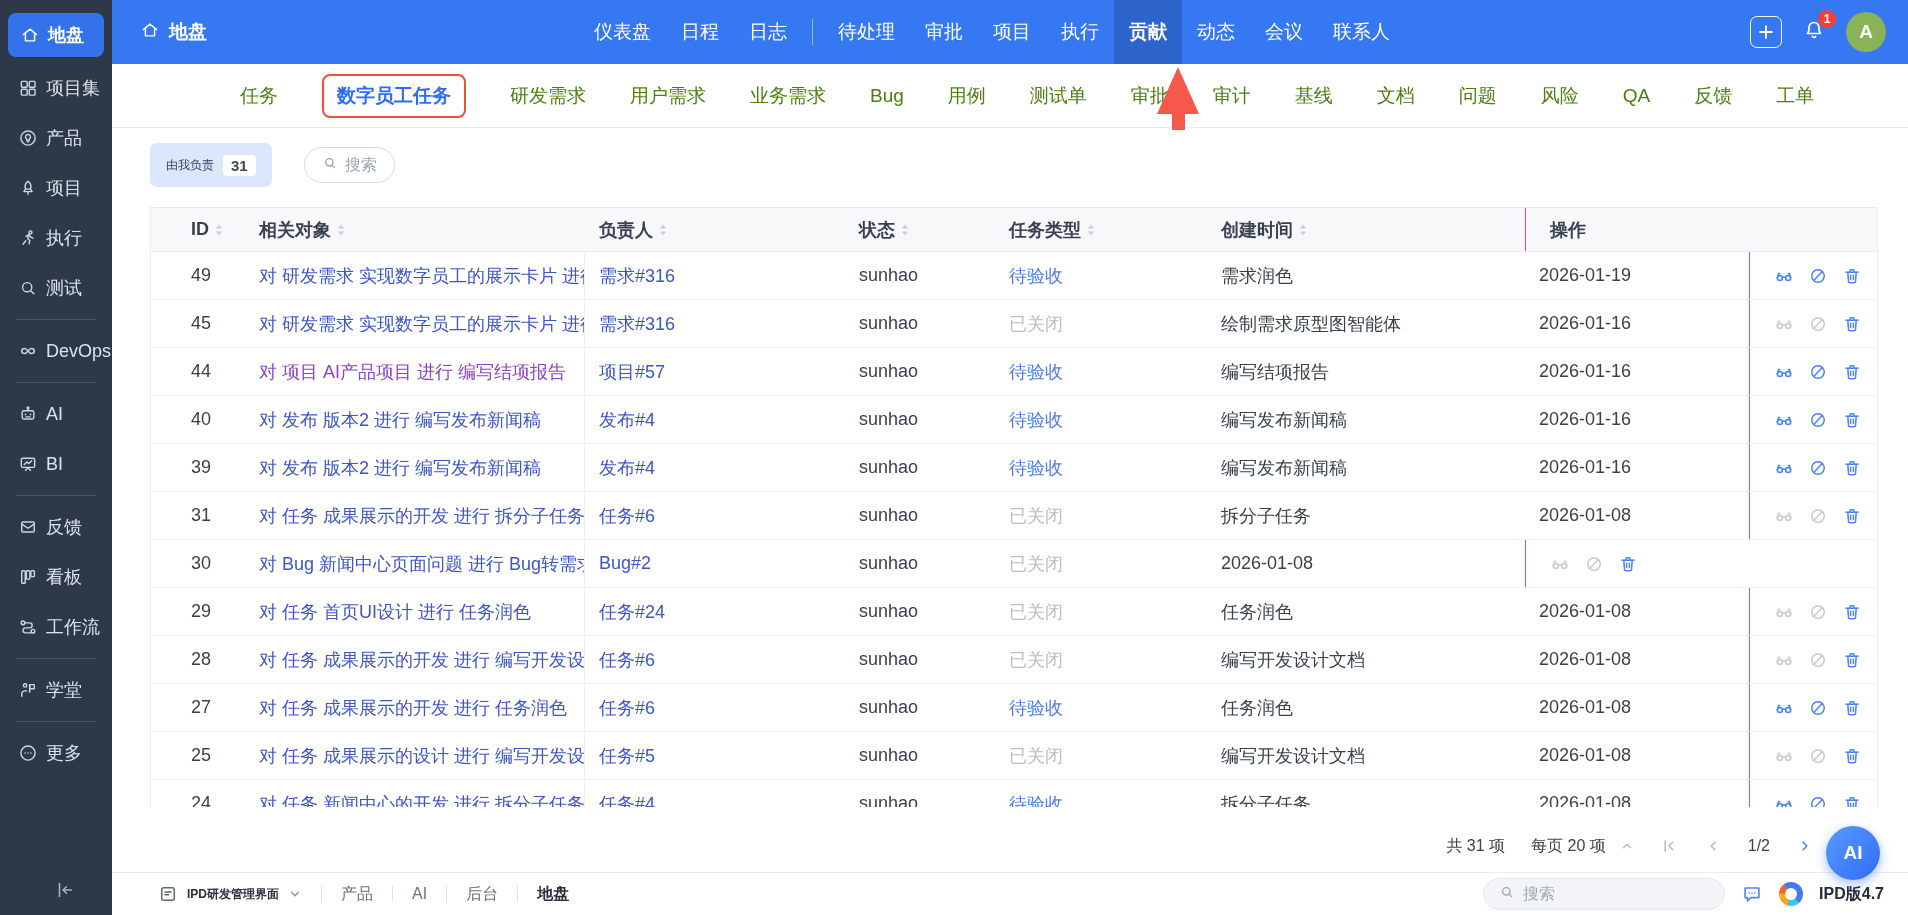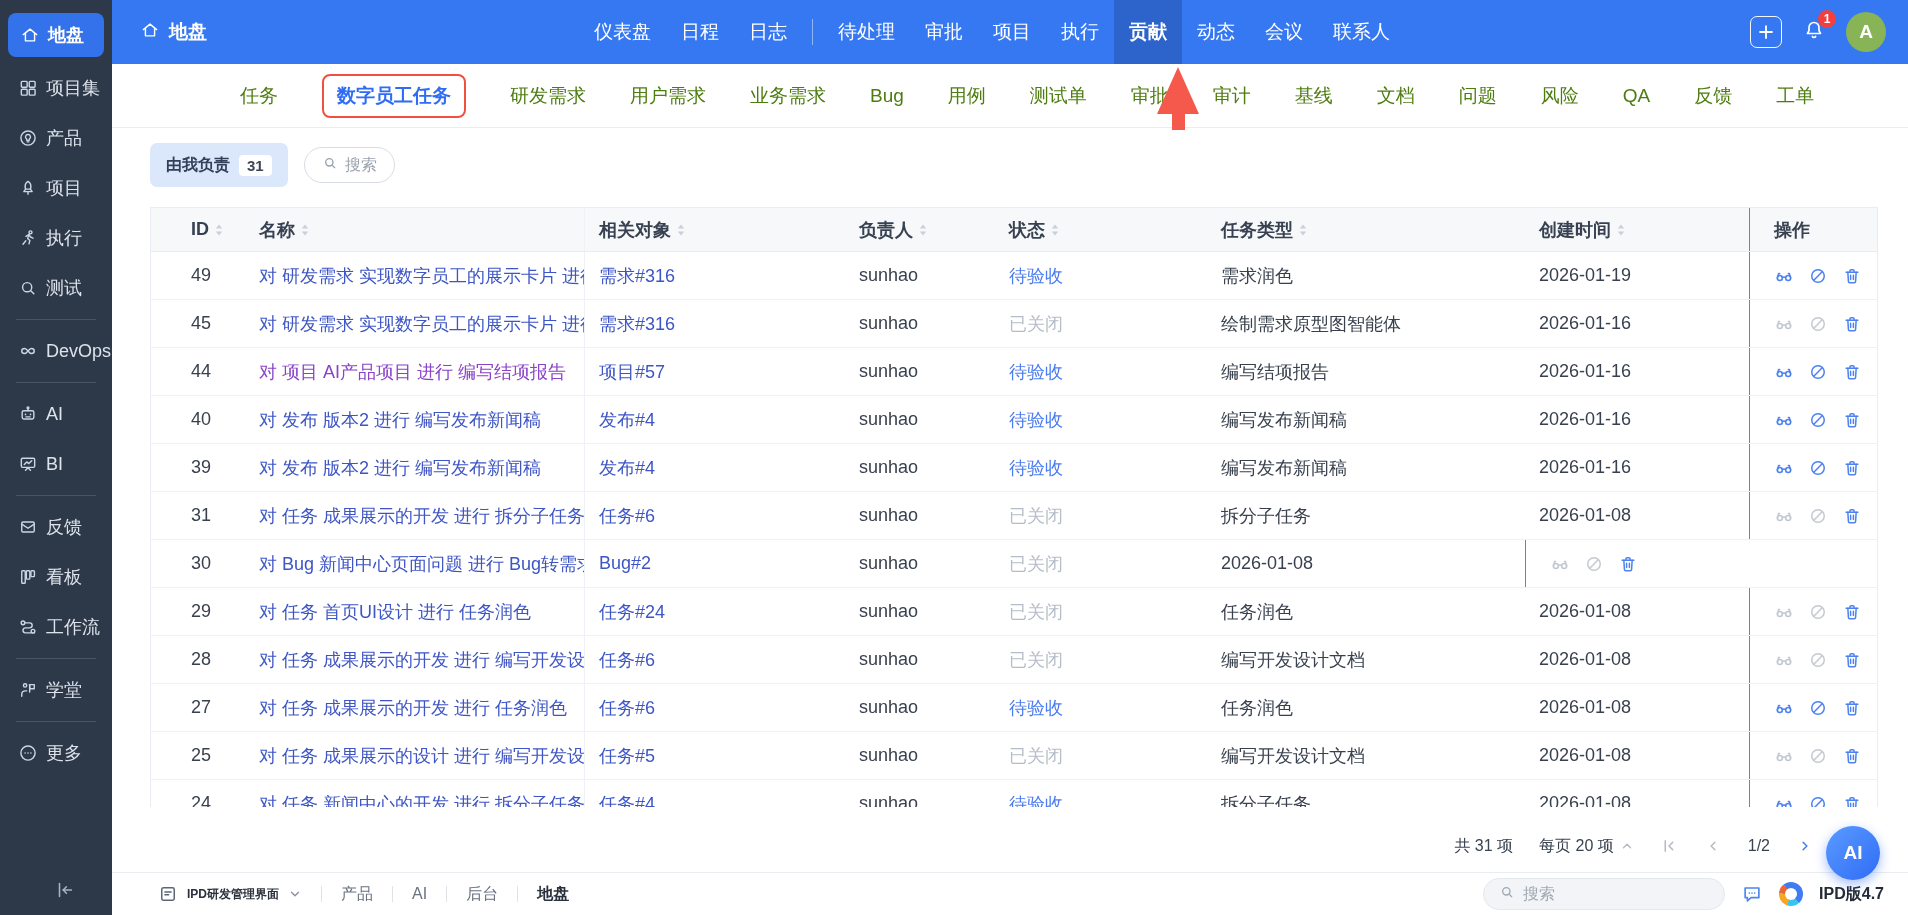--- a/index.html
+++ b/index.html
@@ -48,21 +48,21 @@
   
   .red-arrow { position:absolute; left:1157px; top:67px; z-index:6; pointer-events:none; }
   .red-arrow .tri { width:0; height:0; border-left:21px solid transparent; border-right:21px solid transparent;
                     border-bottom:47px solid #f4594b; }
   .red-arrow .stem { width:13px; height:16px; background:#f4594b; margin:0 auto; }
 
   
   .filterrow { position:absolute; left:112px; top:128px; right:0; height:79px; background:#fff; }
   .chip { position:absolute; left:38px; top:15px; height:44px; background:#dbe7fb; border-radius:7px;
           display:flex; align-items:center; gap:9px; padding:0 16px; cursor:pointer; }
-  .chip-label { font-size:16px; font-weight:700; color:#334059; }
+  .chip-label { font-size:12px; font-weight:400; color:#334059; }
   .chip-count { background:#fff; border-radius:4px; padding:2px 8px; font-size:15px; font-weight:700; color:#3c4656; }
   .search-pill { position:absolute; left:192px; top:19px; height:36px; border:1px solid #d8dde4;
                  border-radius:18px; display:flex; align-items:center; gap:7px; padding:0 17px;
                  color:#9aa3b0; font-size:16px; cursor:text; }
 
   
   .tablewrap { position:absolute; left:150px; top:207px; width:1728px; height:600px;
                border:1px solid #e9edf2; border-bottom:none; overflow:hidden; background:#fff; }
   .tr { display:grid; grid-template-columns:94px 340px 260px 150px 212px 318px 224px 128px; }
   .thead { background:#f7f8fa; height:44px; border-bottom:1px solid #e9edf2; }
@@ -79,21 +79,21 @@
   .status-pending { color:#4b7cf0; }
   .status-closed  { color:#b6bdc8; }
   .op-icon { display:flex; color:#4d82f0; cursor:pointer; }
   .op-icon.muted { color:#c3c9d2; }
   .sort { display:flex; flex-direction:column; line-height:0; }
 
   
   .footer { position:absolute; left:150px; top:829px; width:1728px; height:34px; display:flex;
             justify-content:flex-end; align-items:center; gap:26px; padding-right:64px;
             font-size:16px; color:#3a4350; }
-  .pgsize { display:flex; align-items:center; gap:6px; cursor:pointer; }
+  .pgsize { display:flex; align-items:center; gap:14px; cursor:pointer; }
   .pg-ic { display:flex; color:#b3bac4; cursor:pointer; }
   .pg-ic.next { color:#3f7bf3; }
   .ai-fab { position:absolute; right:28px; top:826px; width:54px; height:54px; border-radius:50%;
             background:linear-gradient(135deg,#5a9bff,#2f6cf6); color:#fff; font-weight:700; font-size:19px;
             display:flex; align-items:center; justify-content:center;
             box-shadow:0 4px 12px rgba(47,108,246,.45); cursor:pointer; z-index:7; }
 
   
   .bottombar { position:absolute; left:112px; top:872px; right:0; height:43px; background:#fff;
                border-top:1px solid #e9edf2; display:flex; align-items:center; padding:0 24px 0 46px; z-index:4; }
@@ -351,29 +351,20 @@
           <path d="M15.2 15.2 19 19"></path>
         </svg></span>
     <span>搜索</span>
   </div>
 </div>
 
 <div class="tablewrap">
   <div class="tr thead">
       <div class="th">
         <span>ID</span>
-        <span class="sort">
-          <svg width="10" height="14" viewBox="0 0 10 14">
-            <path d="M5 1.5 8.2 5.5H1.8z" fill="#c9d0d9"></path>
-            <path d="M5 12.5 1.8 8.5h6.4z" fill="#c9d0d9"></path>
-          </svg>
-        </span>
-      </div>
-      <div class="th col-name">
-        <span>名称</span>
         <span class="sort">
           <svg width="10" height="14" viewBox="0 0 10 14">
             <path d="M5 1.5 8.2 5.5H1.8z" fill="#c9d0d9"></path>
             <path d="M5 12.5 1.8 8.5h6.4z" fill="#c9d0d9"></path>
           </svg>
         </span>
       </div>
       <div class="th">
         <span>相关对象</span>
         <span class="sort">

